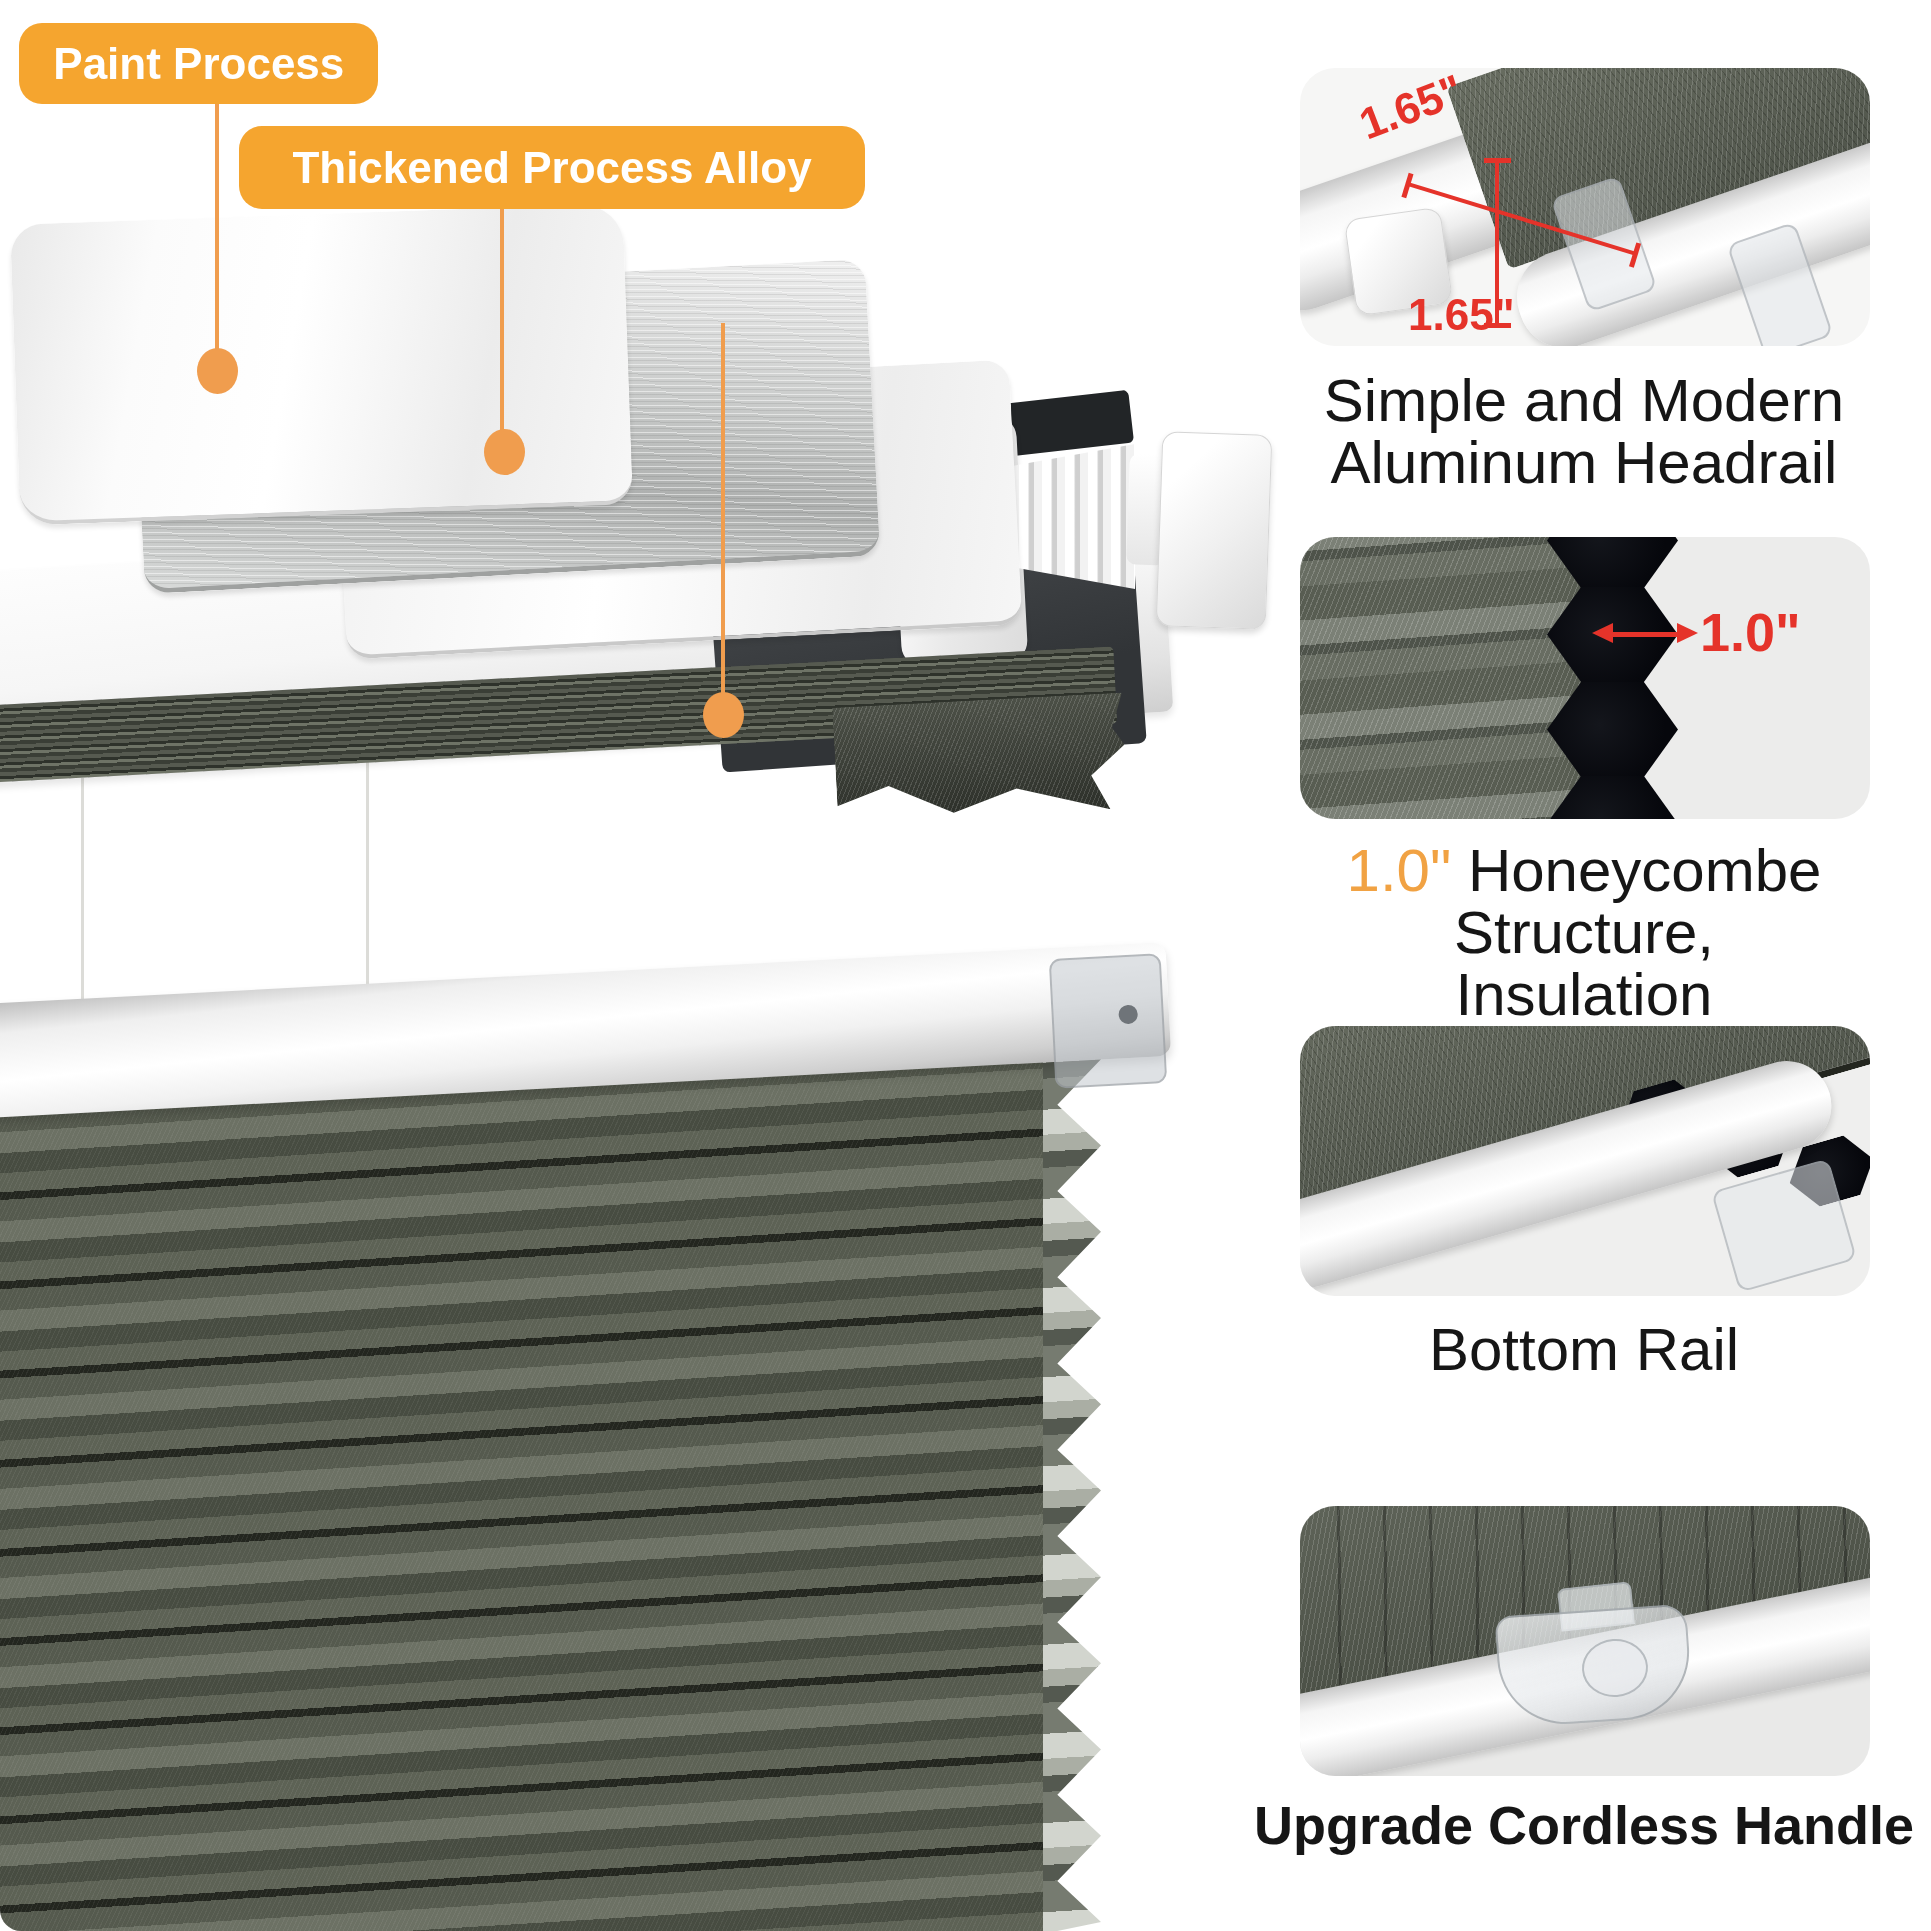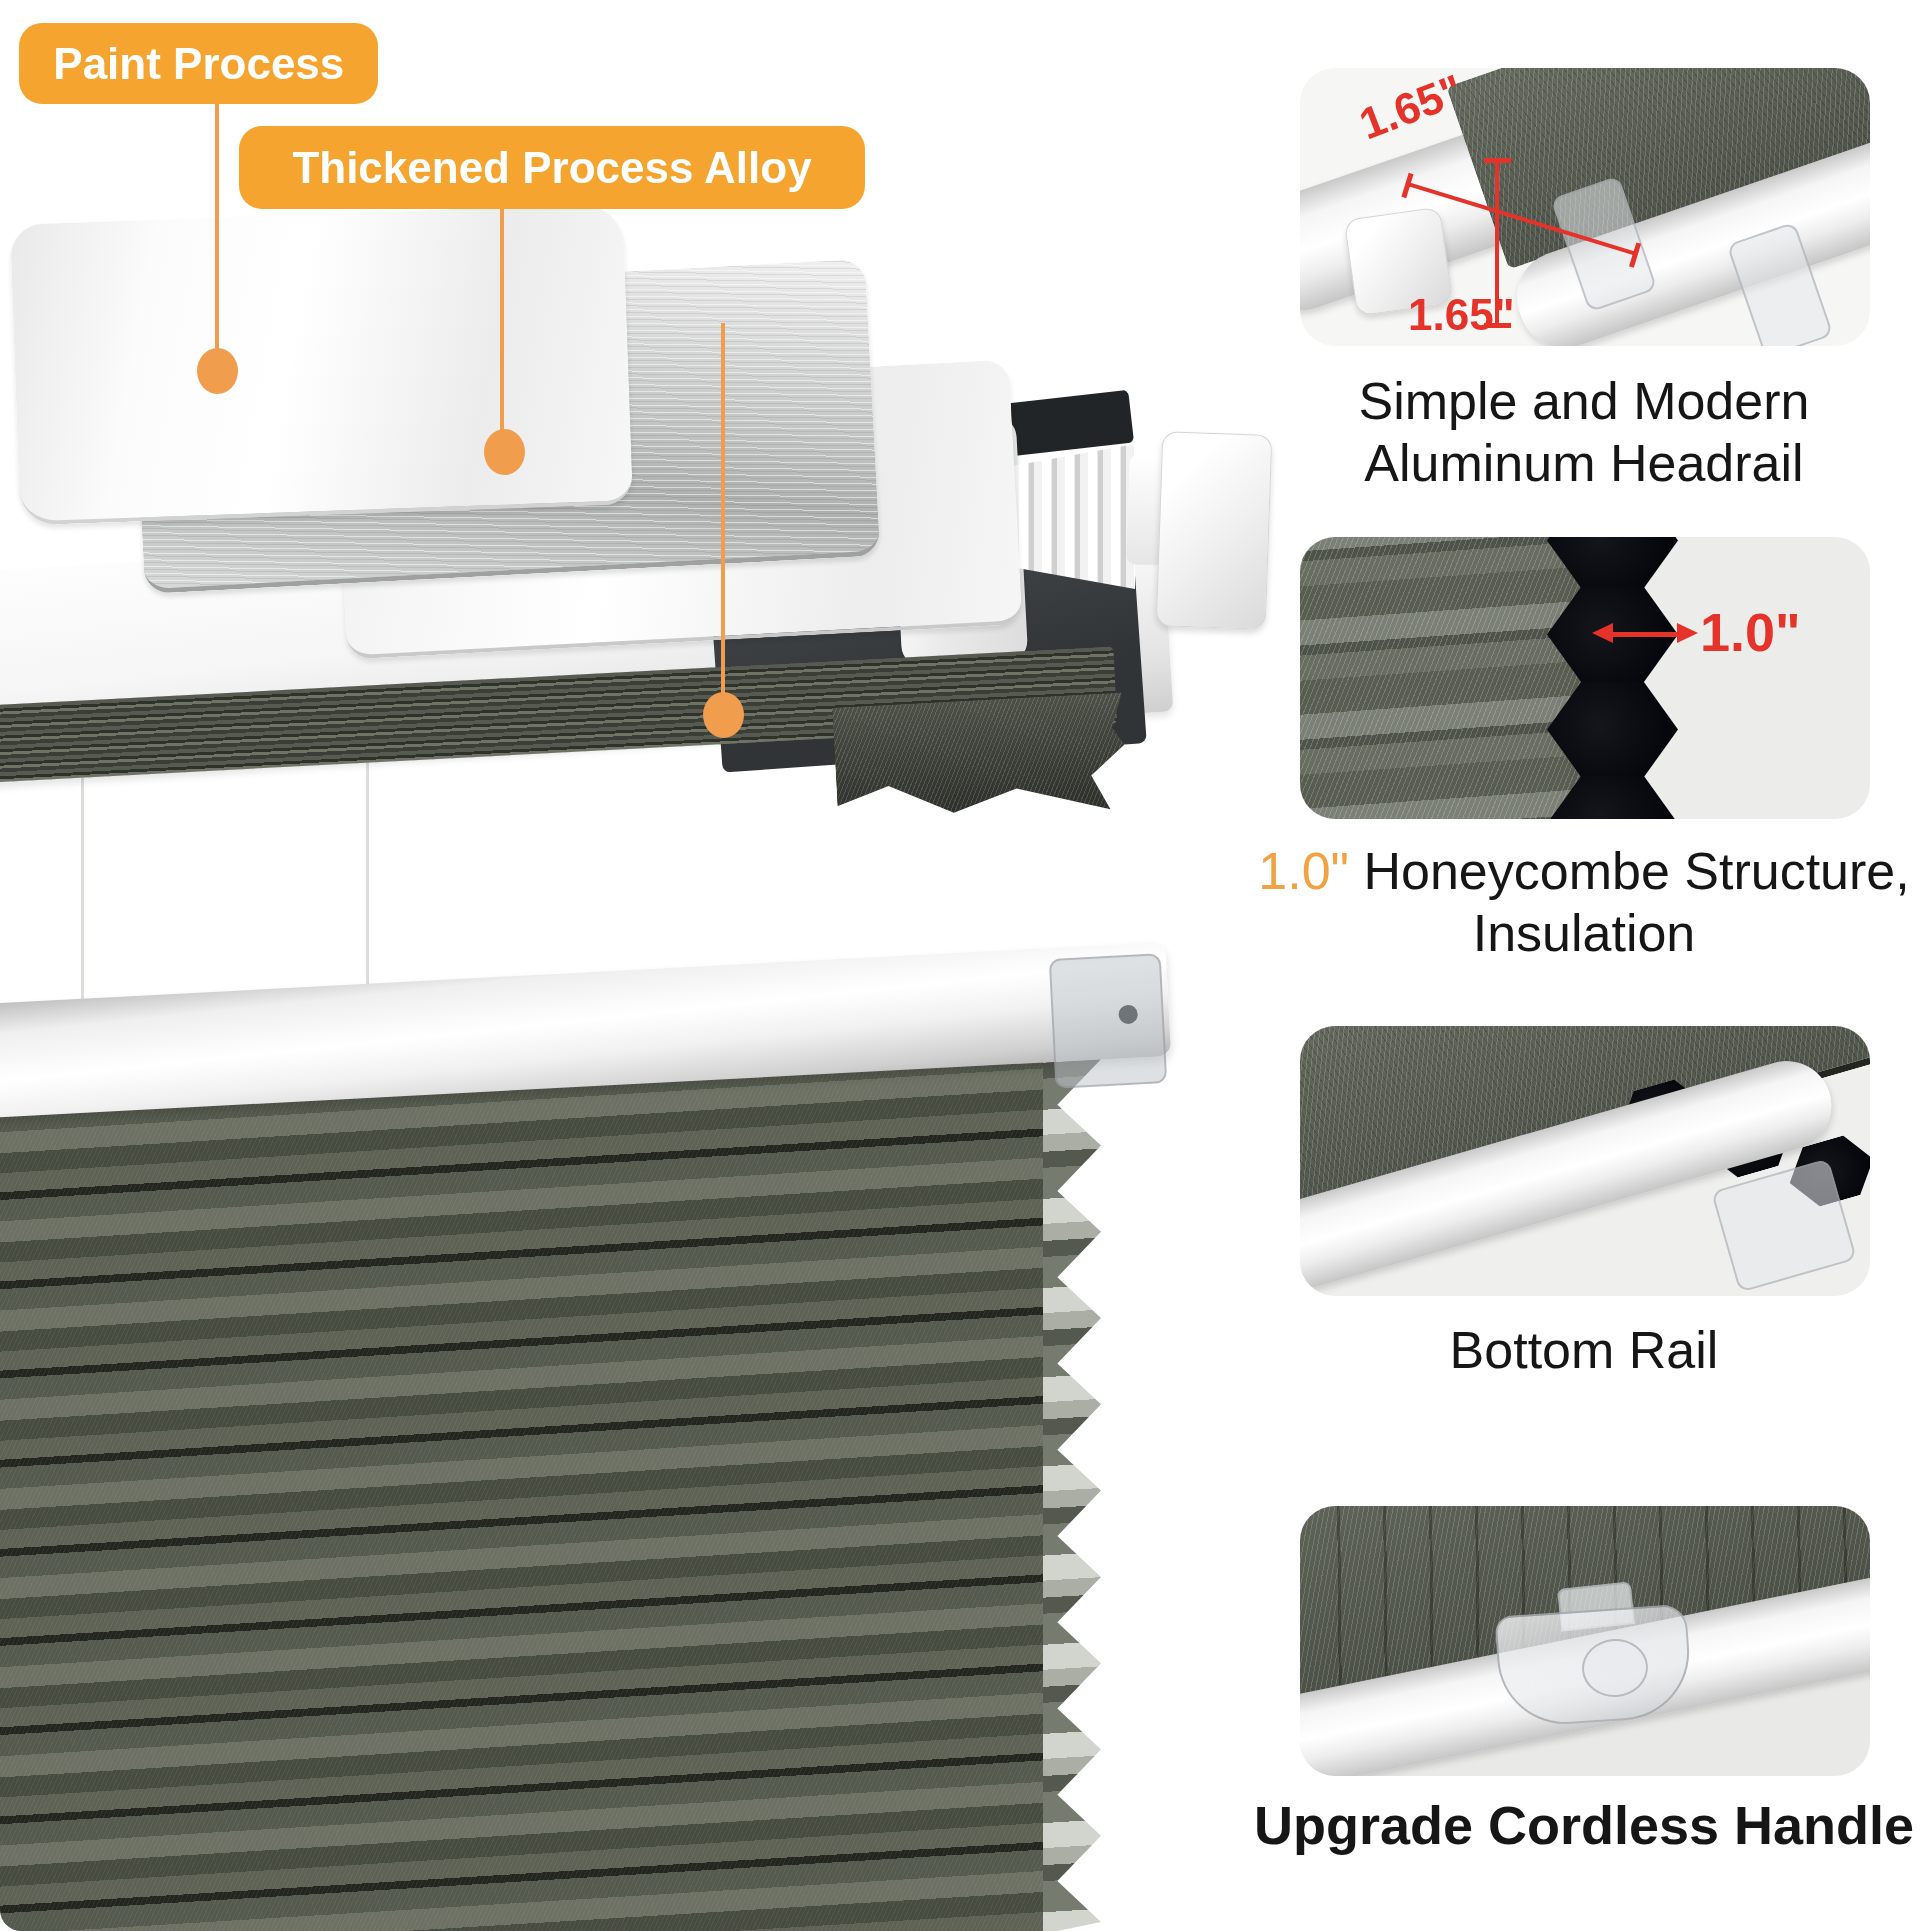--- a/index.html
+++ b/index.html
@@ -66,21 +66,21 @@
       repeating-linear-gradient(115deg,rgba(255,255,255,.06) 0 1px,transparent 1px 3.9px),
       repeating-linear-gradient(176.5deg,#23261f 0 7.7px,#555a4e 7.7px 29px,#6c7164 29px 50px,#474c41 50px 70px,#5d6255 70px 89px);
     clip-path:polygon(0 10.5%,100% 1%,100% 100%,0 100%);}
   .fabric-edge{position:absolute;
     background:repeating-linear-gradient(176.5deg,#d2d5ce 0 25px,#aaaea4 25px 42px,#545950 42px 58px,#767b70 58px 89px);
     clip-path:polygon(0 0,55% 0,100% 4%,55% 9%,100% 13.5%,55% 18.5%,100% 23%,55% 28%,100% 32.5%,55% 37.5%,100% 42%,55% 47%,100% 51.5%,55% 56.5%,100% 61%,55% 66%,100% 70.5%,55% 75.5%,100% 80%,55% 85%,100% 89.5%,55% 94.5%,100% 99%,55% 100%,0 100%);}
 
   
   .panel{position:absolute;left:1300px;width:570px;border-radius:35px;overflow:hidden;background:#efefee;}
   .caption{position:absolute;left:1246px;width:676px;text-align:center;color:#161616;
-    font-size:52px;line-height:62px;}
+    font-size:60px;line-height:62px;}
   .caption .hl{color:#F1A243;}
 
   .p-fabricslab{position:absolute;
     background:
       repeating-linear-gradient(112deg,rgba(255,255,255,.16) 0 1px,transparent 1px 4.8px),
       repeating-linear-gradient(70deg,rgba(0,0,0,.18) 0 1px,transparent 1px 5.8px),
       linear-gradient(180deg,#676c60,#51564c);
     border-radius:7.7px;}
   .p-whitetube{position:absolute;border-radius:46px;
     background:linear-gradient(180deg,#c9c9c9 0%,#f5f5f5 22%,#ffffff 50%,#ededed 72%,#c6c6c6 100%);

